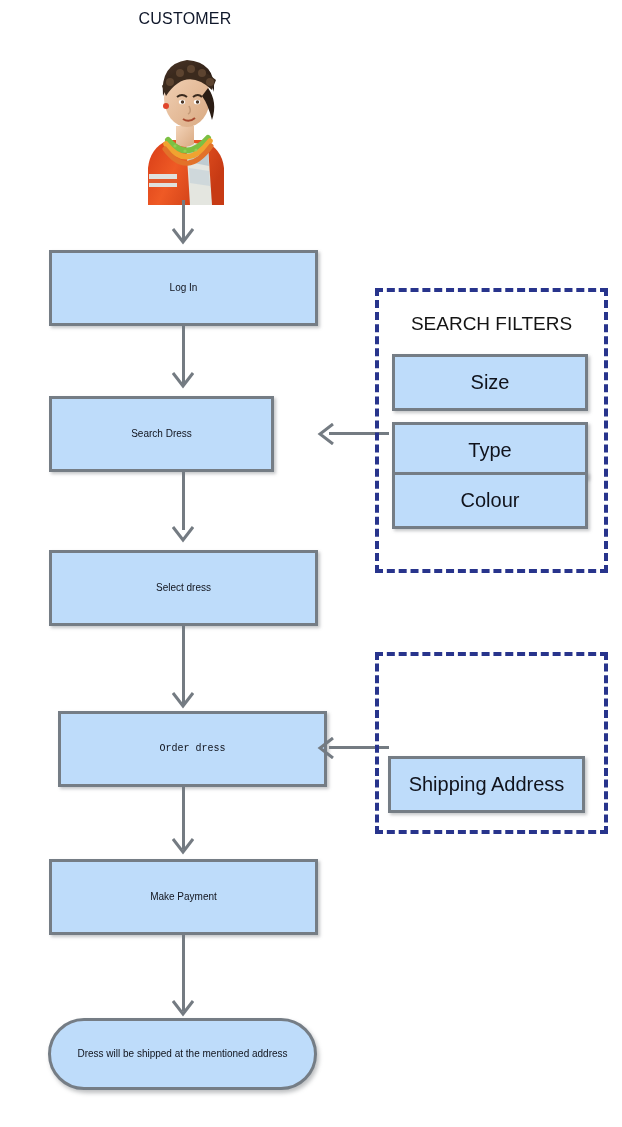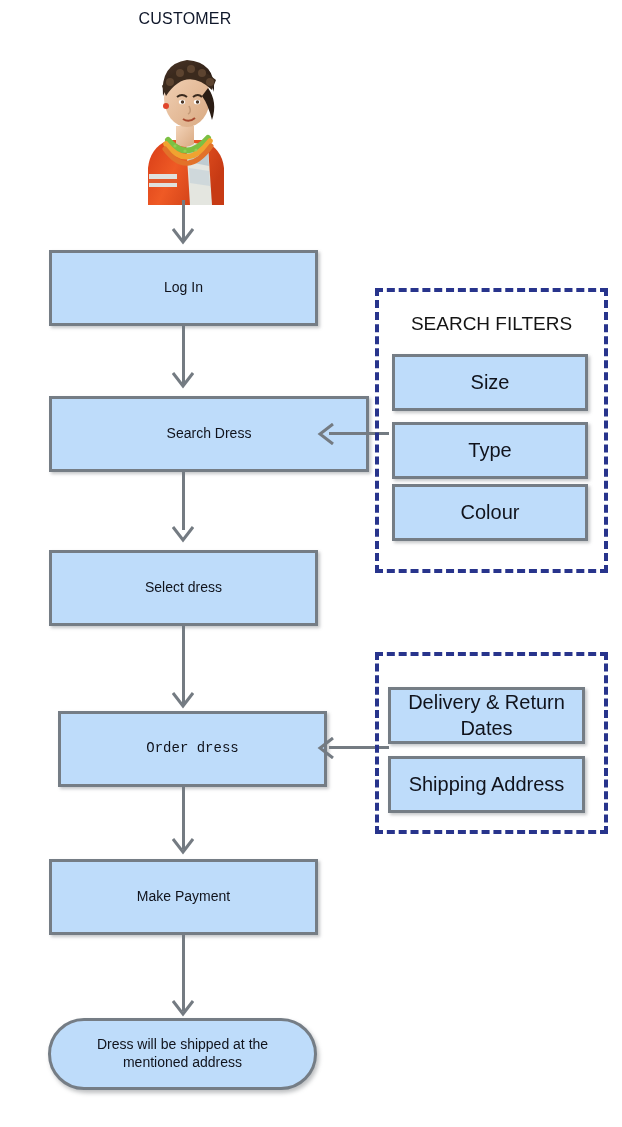--- a/index.html
+++ b/index.html
@@ -42,21 +42,21 @@
   .node {
     position: absolute;
     box-sizing: border-box;
     background: #bedcfa;
     border: 3px solid #757d85;
     display: flex;
     align-items: center;
     justify-content: center;
     text-align: center;
     color: #10131c;
-    font-size: 14px;
+    font-size: 10px;
     line-height: 1.28;
     box-shadow: 2px 2px 3px rgba(90,95,100,0.35);
   }
   .node.small {
     border-width: 3px;
     font-size: 20px;
   }
   .node.terminator {
     border-radius: 40px;
     border-width: 3px;
@@ -184,41 +184,41 @@
     <span>Log In</span>
   </div>
 
   <div class="vline" style="left:182px; top:326px; height:58px;"></div>
   <div class="arrow-down" style="left:172px; top:372px;">
     <svg width="22" height="18" viewBox="0 0 22 18">
       <path d="M1 1 L11 14 L21 1" fill="none" stroke="#747b82" stroke-width="3"></path>
     </svg>
   </div>
 
-  <div class="node" style="left:49px; top:396px; width:320px; height:76px;">
+  <div class="node" style="left:49px; top:396px; width:225px; height:76px;">
     <span>Search Dress</span>
   </div>
 
   <div class="hline" style="left:329px; top:432px; width:60px;"></div>
   <div class="arrow-left" style="left:316px; top:423px;">
     <svg width="18" height="22" viewBox="0 0 18 22">
       <path d="M17 1 L4 11 L17 21" fill="none" stroke="#747b82" stroke-width="3"></path>
     </svg>
   </div>
 
   <div class="dash-panel" style="left:375px; top:288px; width:233px; height:285px;"></div>
   <div class="panel-title" style="left:375px; top:313px; width:233px;">SEARCH FILTERS</div>
 
   <div class="node small" style="left:392px; top:354px; width:196px; height:57px;">
     <span>Size</span>
   </div>
   <div class="node small" style="left:392px; top:422px; width:196px; height:57px;text-align:center;">
     <span>Type</span>
   </div>
-  <div class="node small" style="left:392px; top:484px; width:196px; height:57px;">
+  <div class="node small" style="left:392px; top:472px; width:196px; height:57px;">
     <span>Colour</span>
   </div>
 
   <div class="vline" style="left:182px; top:472px; height:58px;"></div>
   <div class="arrow-down" style="left:172px; top:526px;">
     <svg width="22" height="18" viewBox="0 0 22 18">
       <path d="M1 1 L11 14 L21 1" fill="none" stroke="#747b82" stroke-width="3"></path>
     </svg>
   </div>
 
@@ -239,23 +239,20 @@
 
   <div class="hline" style="left:329px; top:746px; width:60px;"></div>
   <div class="arrow-left" style="left:316px; top:737px;">
     <svg width="18" height="22" viewBox="0 0 18 22">
       <path d="M17 1 L4 11 L17 21" fill="none" stroke="#747b82" stroke-width="3"></path>
     </svg>
   </div>
 
   <div class="dash-panel" style="left:375px; top:652px; width:233px; height:182px;"></div>
 
-  <div class="node small" style="left:388px; top:687px; width:197px; height:57px;">
-    <span>Delivery &amp; Return Dates</span>
-  </div>
   <div class="node small" style="left:388px; top:756px; width:197px; height:57px;">
     <span>Shipping Address</span>
   </div>
 
   <div class="vline" style="left:182px; top:787px; height:62px;"></div>
   <div class="arrow-down" style="left:172px; top:838px;">
     <svg width="22" height="18" viewBox="0 0 22 18">
       <path d="M1 1 L11 14 L21 1" fill="none" stroke="#747b82" stroke-width="3"></path>
     </svg>
   </div>

